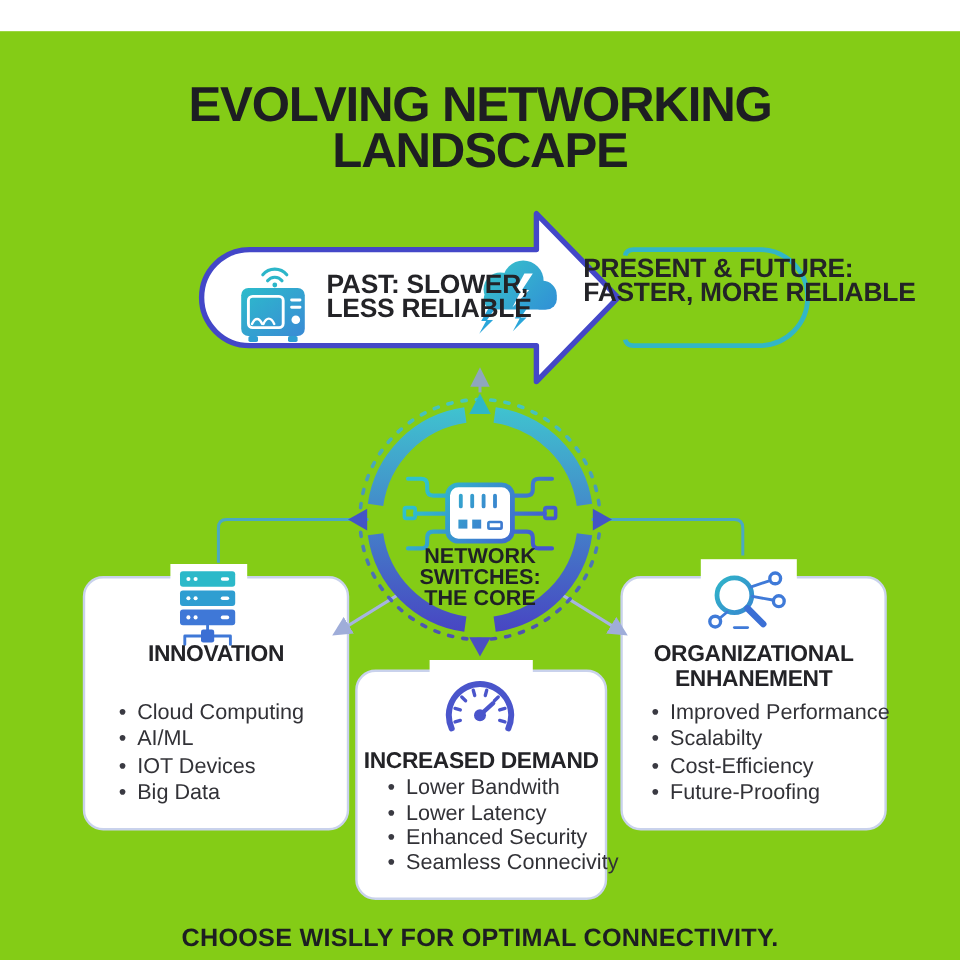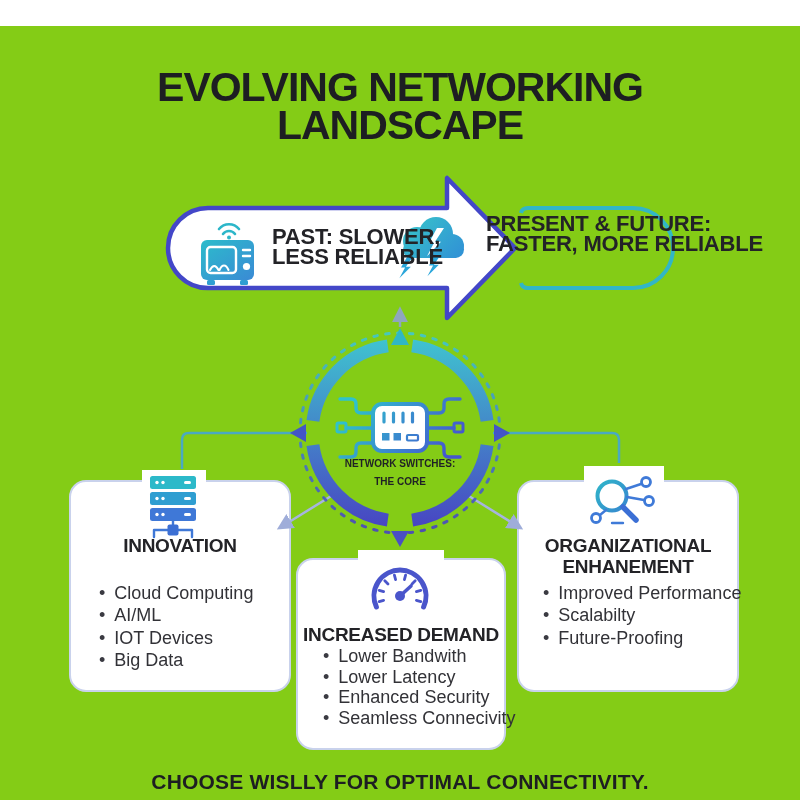--- a/index.html
+++ b/index.html
@@ -5,21 +5,21 @@
   html,body{margin:0;padding:0;background:#fff;}
   .canvas{position:relative;width:800px;height:800px;background:#84cc16;overflow:hidden;
           font-family:"Liberation Sans",sans-serif;color:#232327;margin-top:26px;}
   svg.layer{position:absolute;left:0;top:0;}
   .abs{position:absolute;}
   .title{left:0;width:800px;top:42px;text-align:center;font-weight:bold;font-size:41px;
          line-height:38px;letter-spacing:-1px;color:#1d1e22;}
   .banner-label{font-weight:bold;font-size:22px;line-height:19.5px;letter-spacing:-0.2px;
                 color:#232327;white-space:nowrap;}
   .core-label{left:318px;top:429px;width:164px;text-align:center;font-weight:bold;
-              font-size:10px;line-height:17.5px;color:#1f2126;}
+              font-size:18px;line-height:17.5px;color:#1f2126;}
   .box-title{font-weight:bold;font-size:19px;line-height:21px;text-align:center;
              letter-spacing:-0.3px;color:#232327;}
   .bt-left{left:70px;top:509px;width:220px;}
   .bt-center{left:297px;top:598px;width:208px;}
   .bt-right{left:518px;top:509px;width:220px;}
   .list{list-style:none;margin:0;padding:0;font-size:18px;color:#323237;white-space:nowrap;}
   .list li{line-height:22.4px;}
   .list li::before{content:"•";margin-right:9px;color:#3a3a42;}
   .list-left{left:99px;top:556px;}
   .list-center{left:323px;top:620px;}
@@ -228,17 +228,18 @@
     <li>Seamless Connecivity</li>
   </ul>
 
   <div class="abs box-title bt-right">
     <div>ORGANIZATIONAL</div>
     <div>ENHANEMENT</div>
   </div>
   <ul class="abs list list-right">
     <li>Improved Performance</li>
     <li>Scalabilty</li>
+    <li>Cost-Efficiency</li>
     <li>Future-Proofing</li>
   </ul>
 
   <div class="abs footer">CHOOSE WISLLY FOR OPTIMAL CONNECTIVITY.</div>
 </div>
 
 </body></html>

